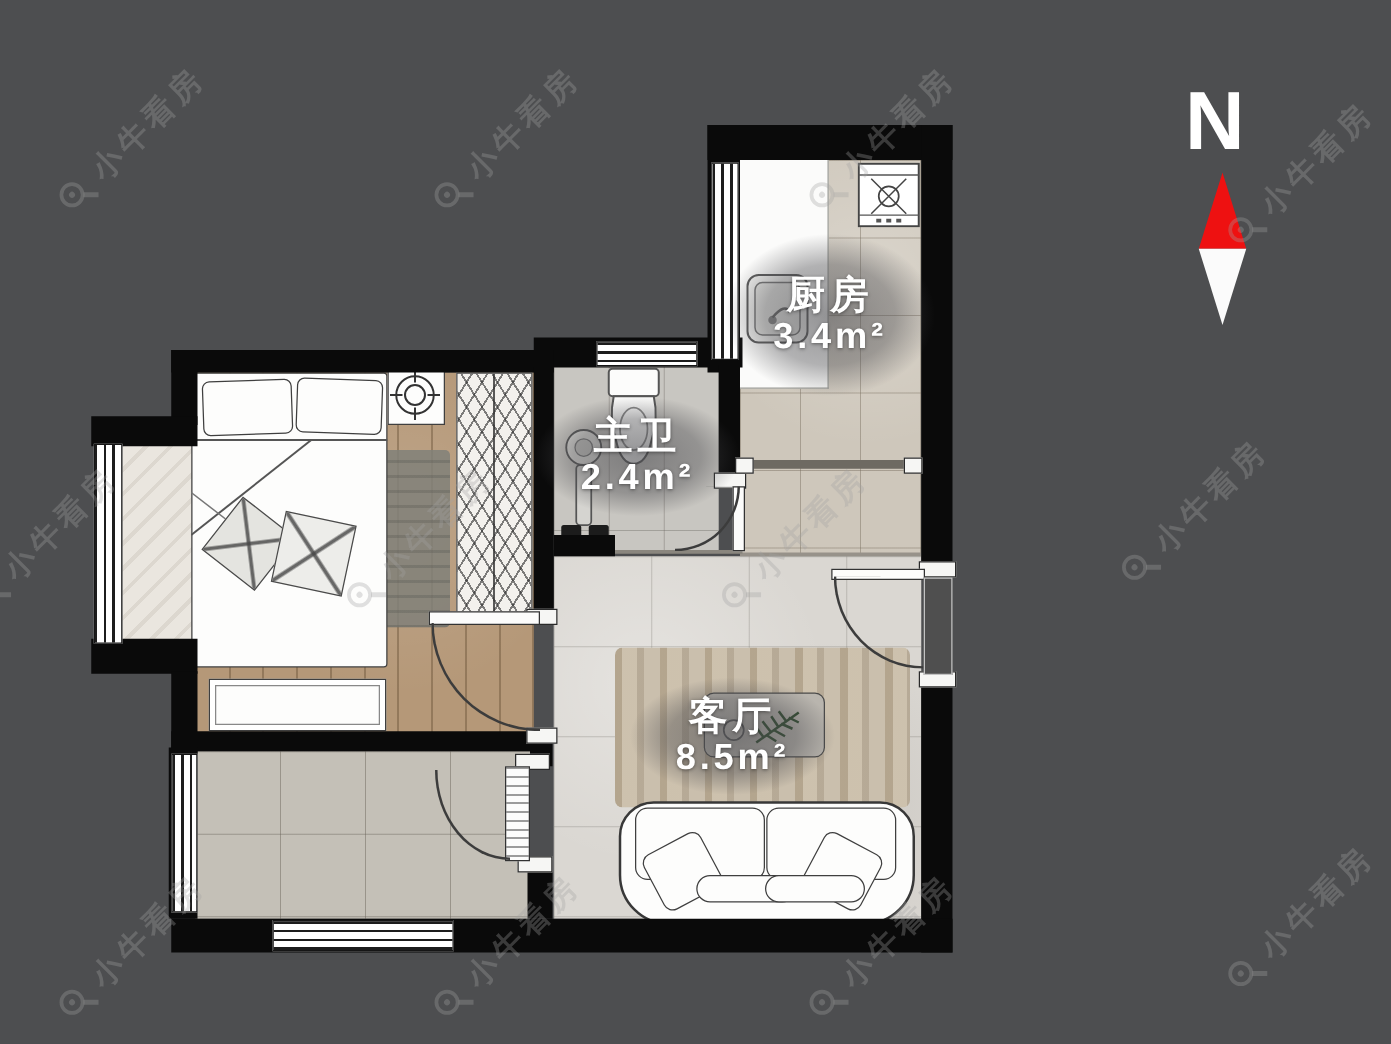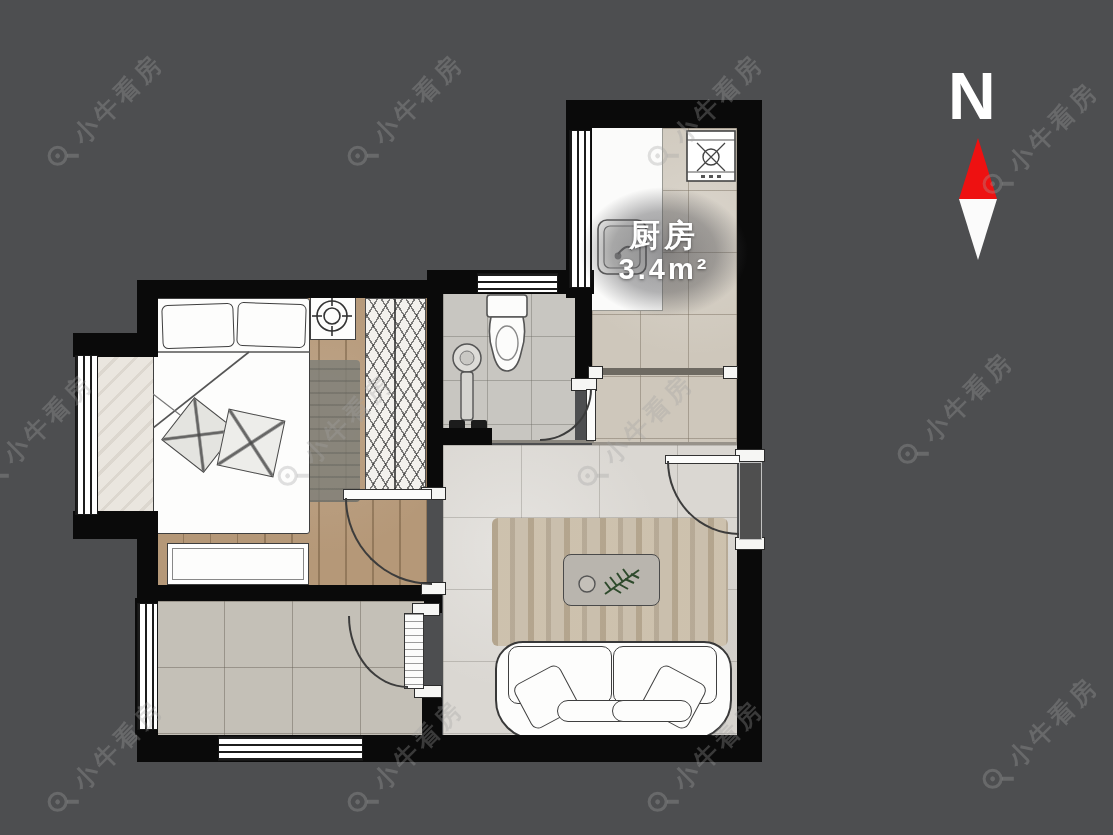--- a/index.html
+++ b/index.html
@@ -210,20 +210,28 @@
   <div class="arc arc-bl" style="left:667px;top:461px;width:70px;height:72px;"></div>
   <div class="abs" style="left:739px;top:462px;width:21px;height:76px;background:#4f4f4f;border:1px solid #c2c2c2;z-index:4;"></div>
 
   <div class="jamb" style="left:588px;top:366px;width:13px;height:11px;"></div>
   <div class="jamb" style="left:723px;top:366px;width:13px;height:11px;"></div>
 
   <div class="room-label" style="left:664px;top:252px;width:168px;height:130px;">
     <div class="room-name">厨房</div>
     <div class="room-area">3.4m²</div>
   </div>
+  <div class="room-label" style="left:510px;top:365px;width:164px;height:96px;">
+    <div class="room-name">主卫</div>
+    <div class="room-area">2.4m²</div>
+  </div>
+  <div class="room-label" style="left:586px;top:589px;width:164px;height:94px;">
+    <div class="room-name">客厅</div>
+    <div class="room-area">8.5m²</div>
+  </div>
 
   <div id="compass">
     <div class="n">N</div>
     <div class="tri" style="left:959px;top:138px;border-left:19px solid transparent;border-right:19px solid transparent;border-bottom:61px solid var(--red,#ee1111);"></div>
     <div class="tri" style="left:959px;top:199px;border-left:19px solid transparent;border-right:19px solid transparent;border-top:61px solid #fbfbfb;"></div>
   </div>
 
   <div class="wm" style="left:105px;top:112px;">
     <svg width="30" height="30" viewBox="0 0 30 30">
         <circle cx="12" cy="12" r="8.5" fill="none" stroke="currentColor" stroke-width="3"></circle>

